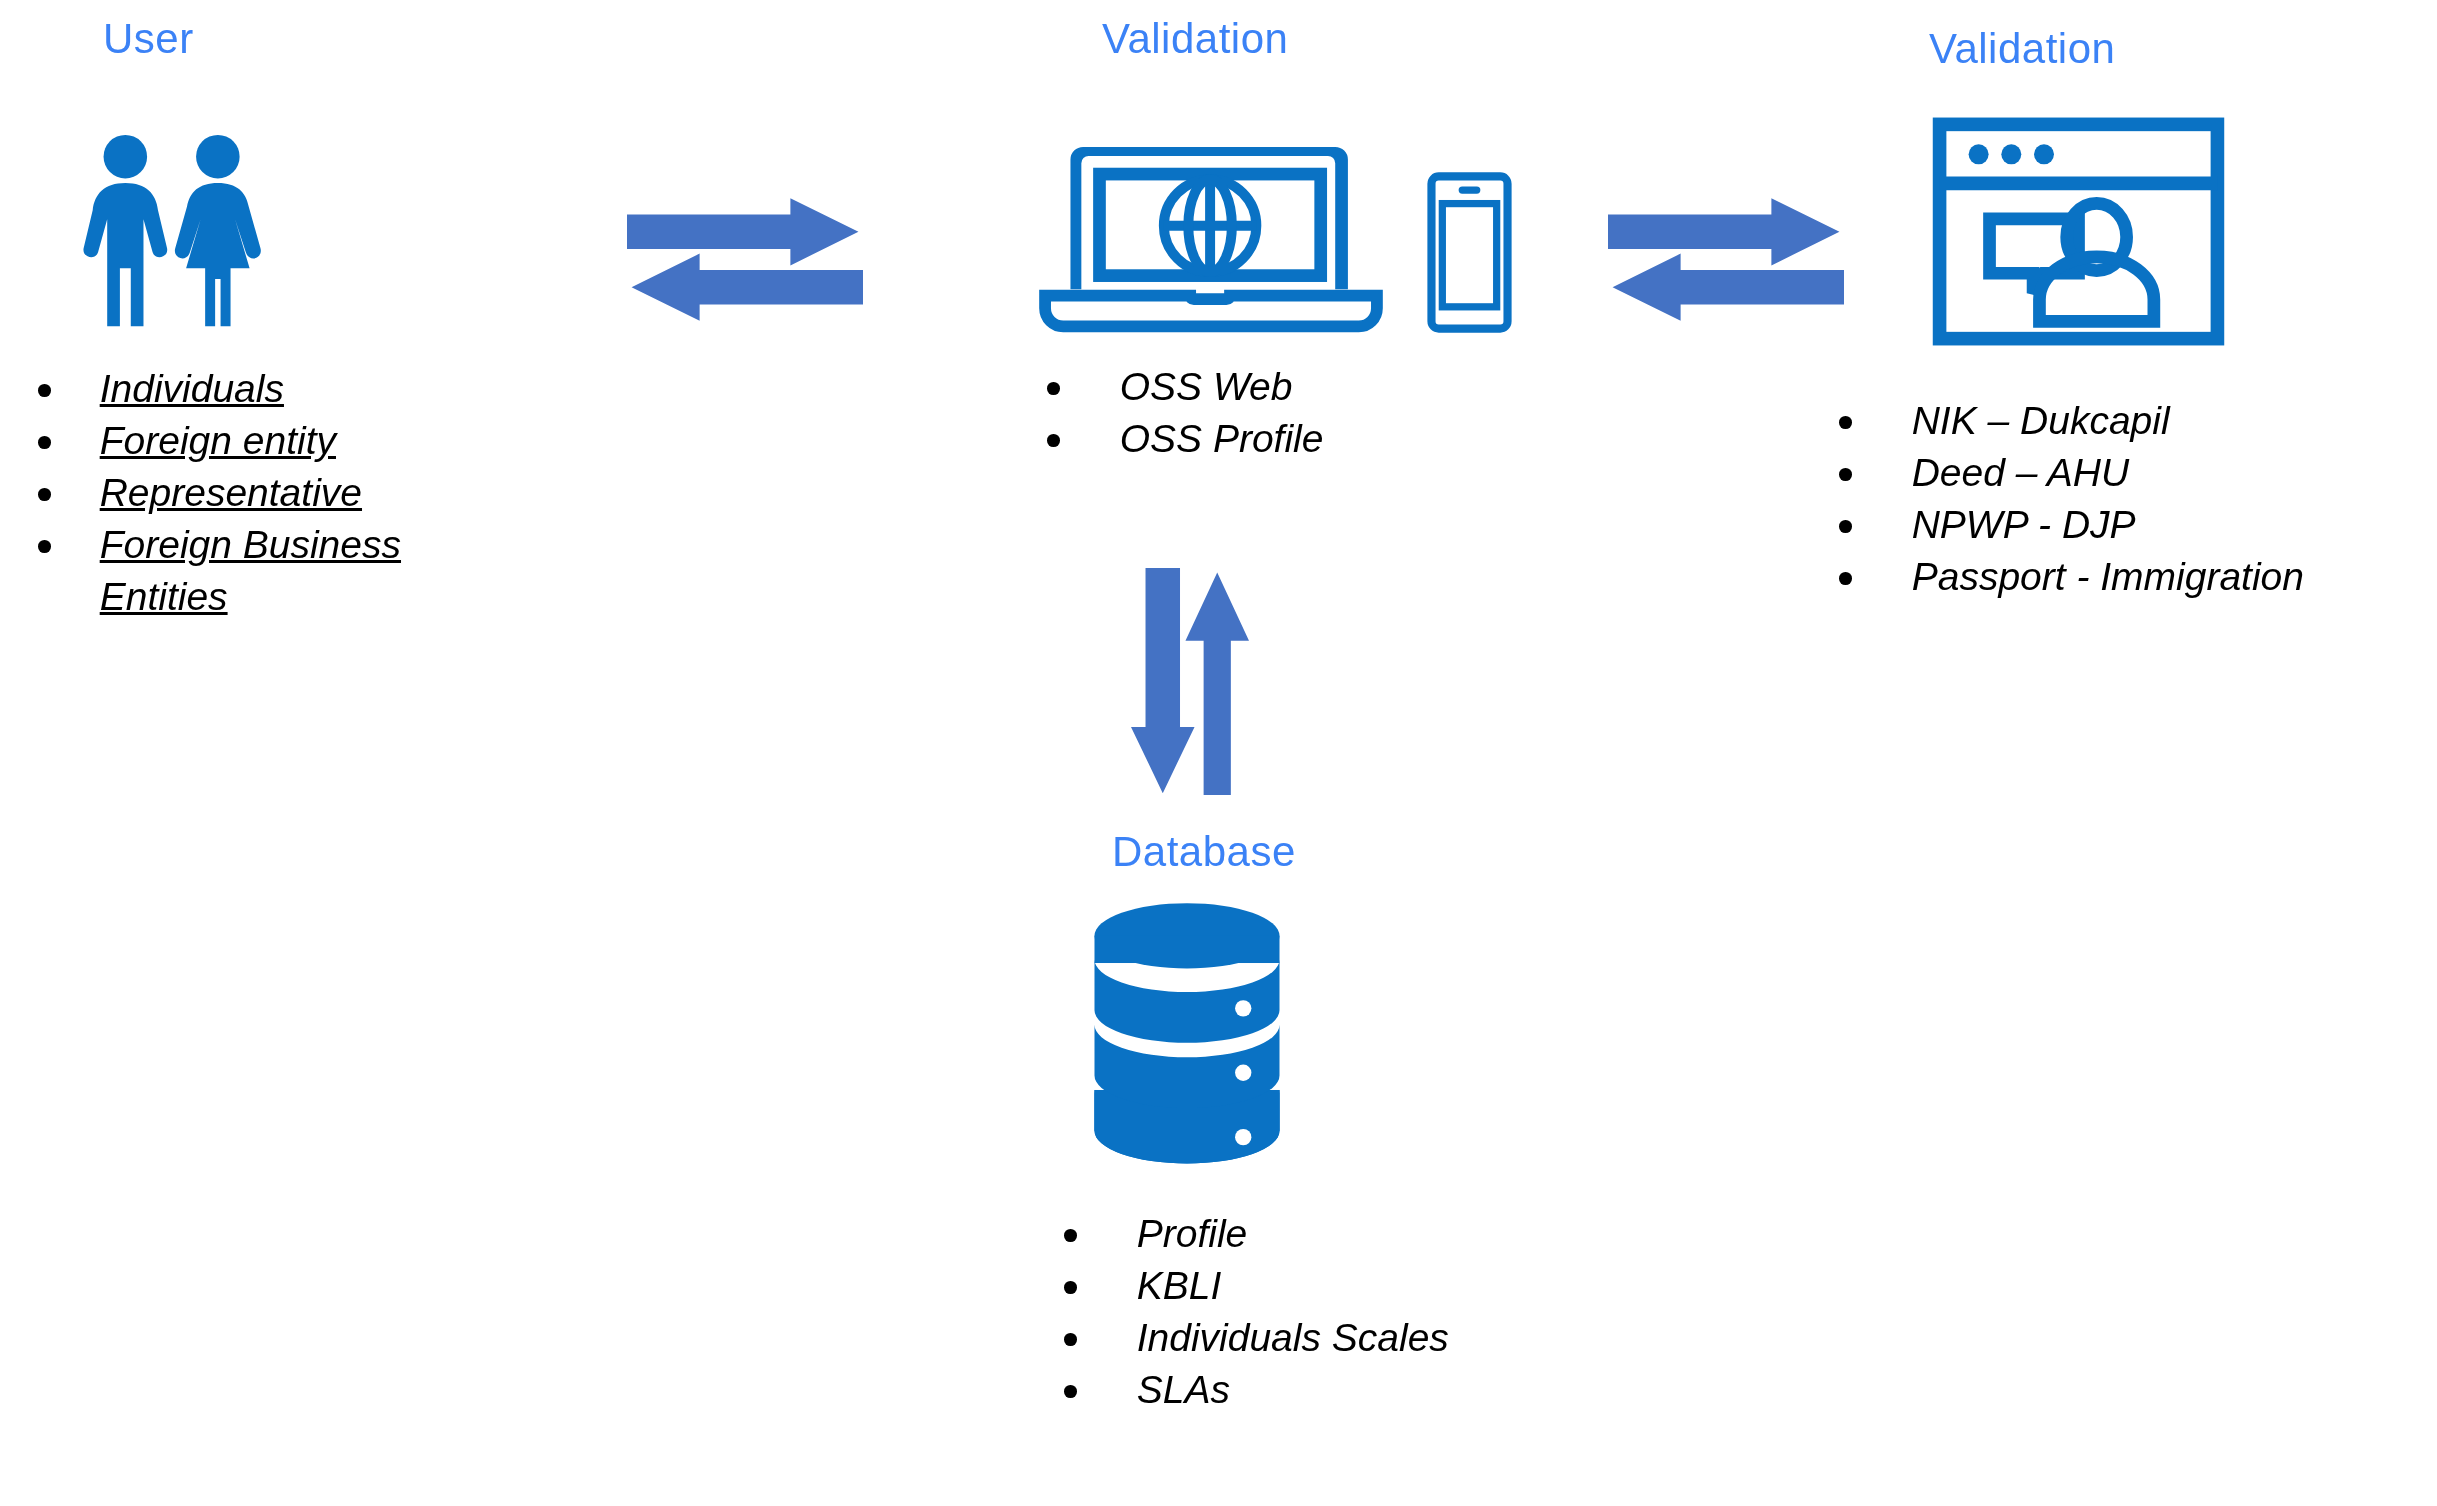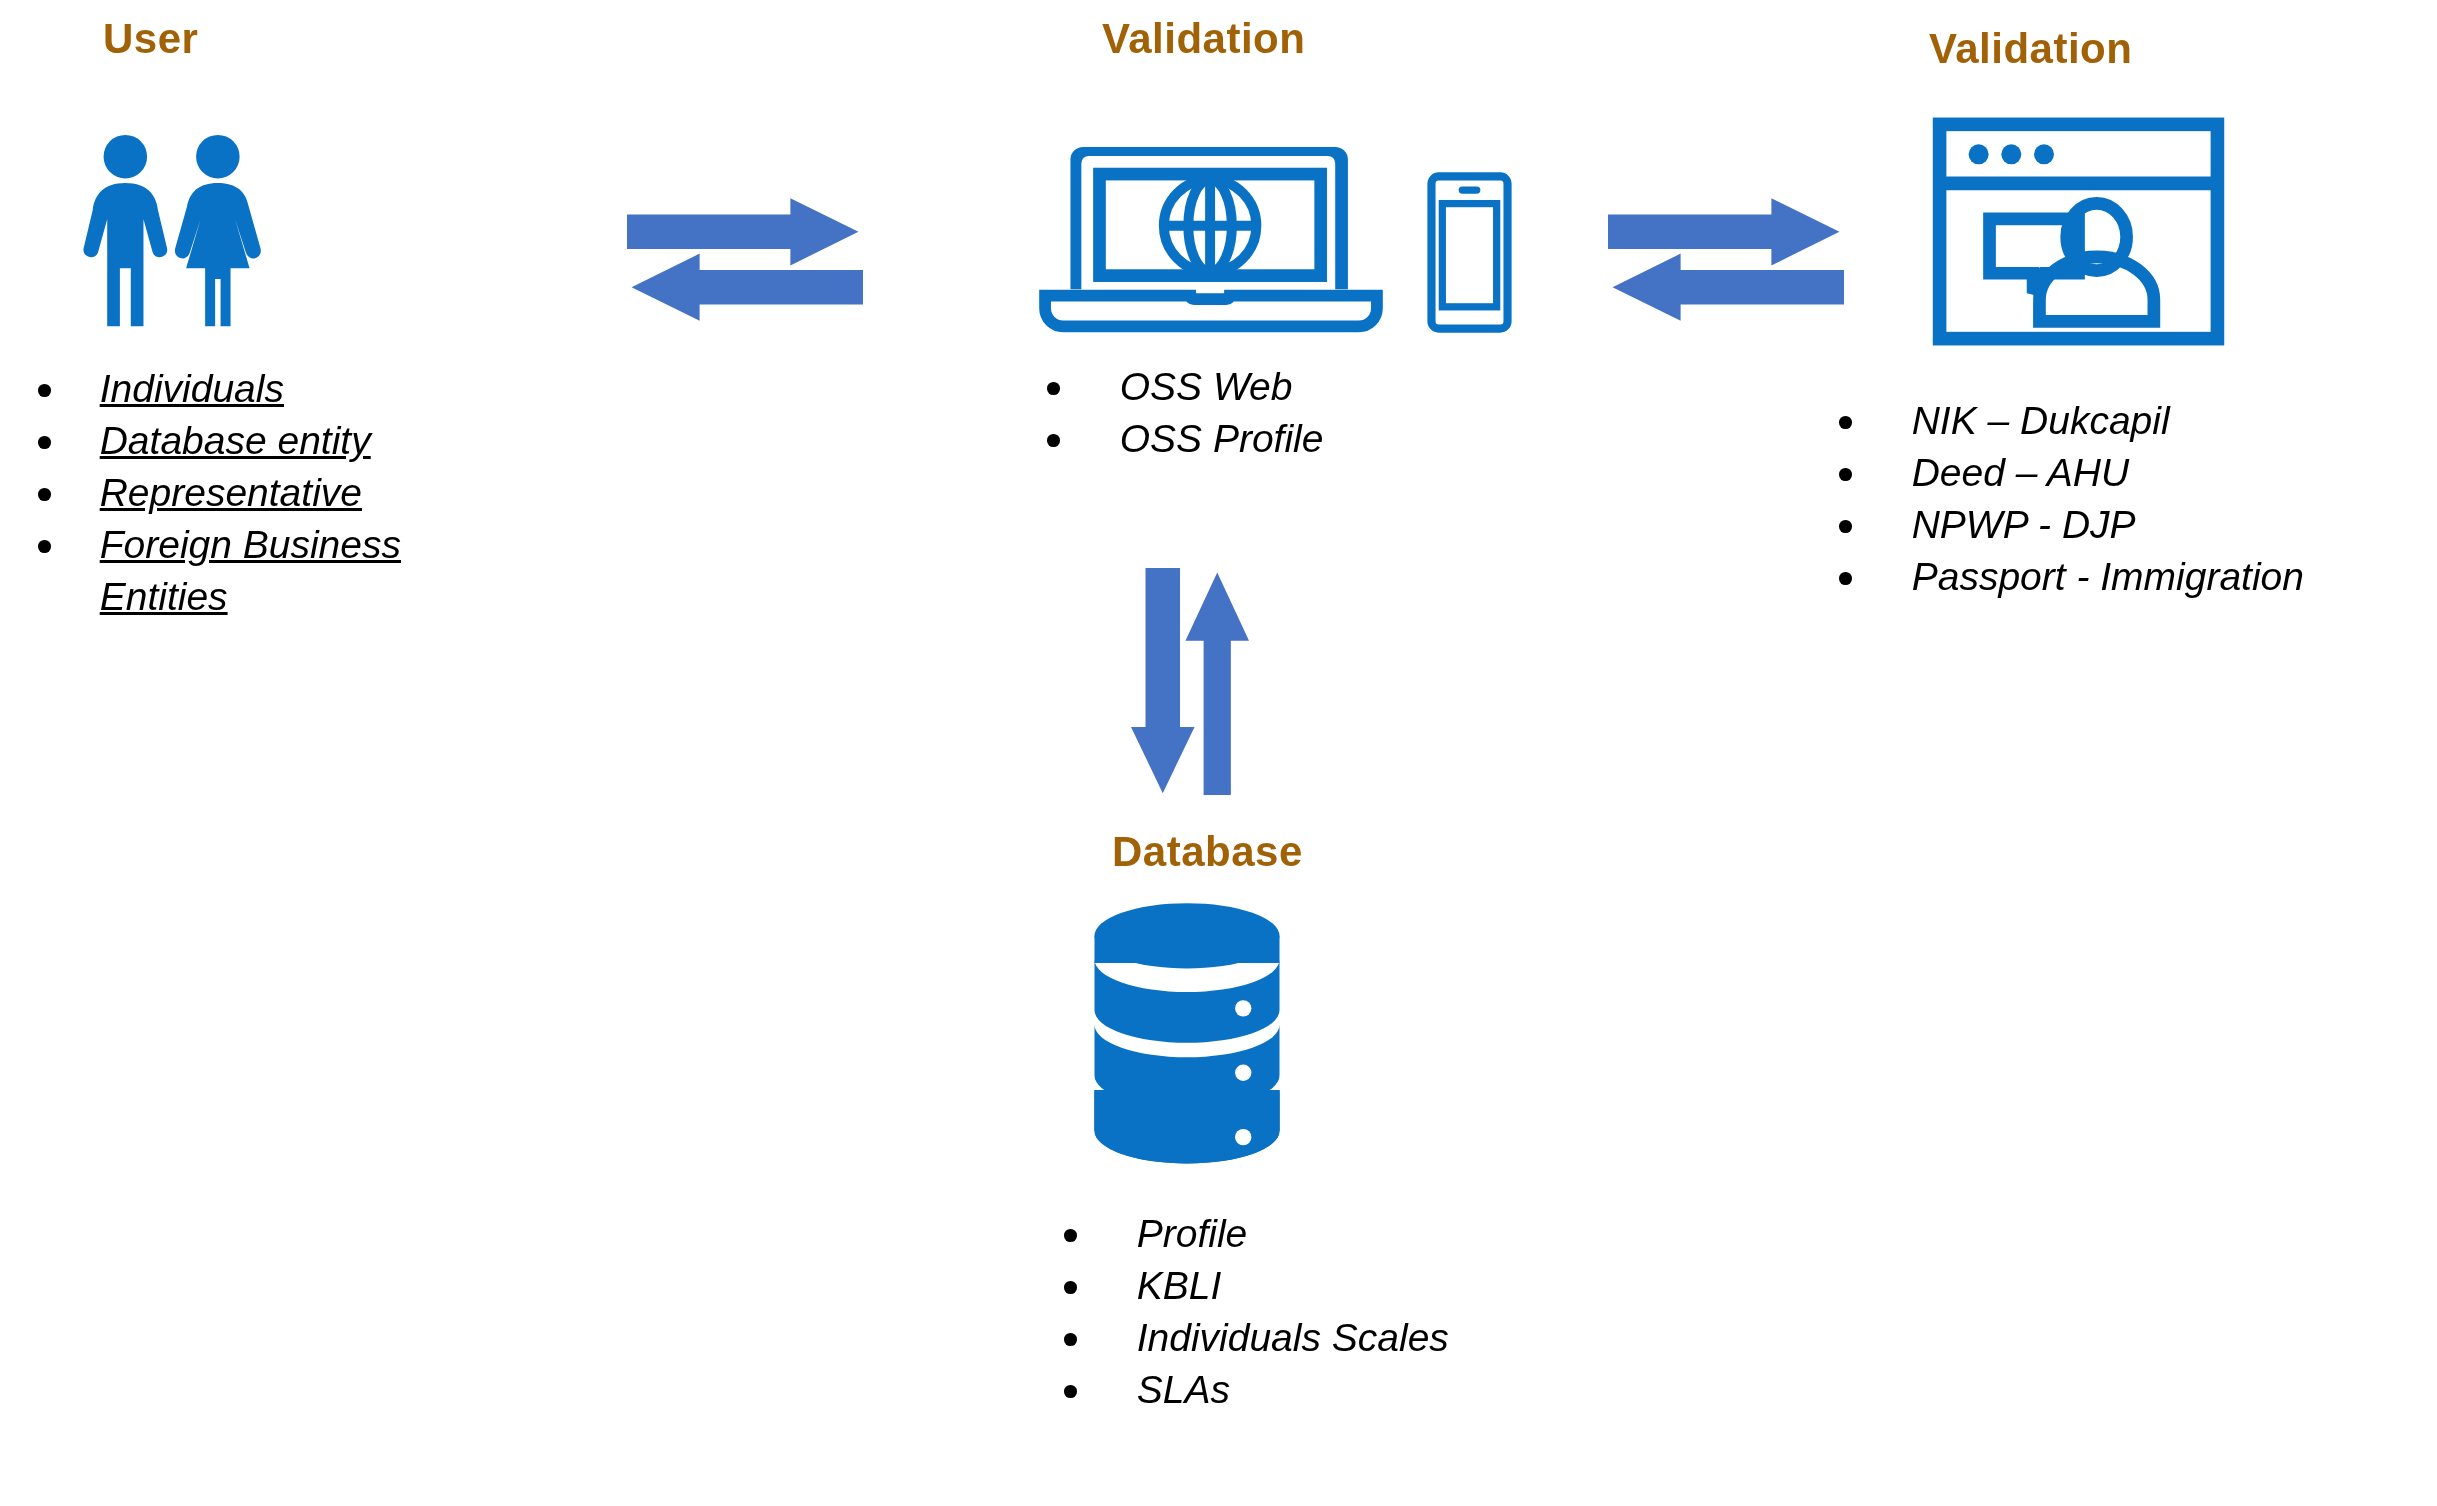--- a/index.html
+++ b/index.html
@@ -16,23 +16,23 @@
     width: 2438px;
     height: 1507px;
     background: #ffffff;
     overflow: hidden;
   }
   .abs { position: absolute; }
 
   .heading {
     font-family: "Liberation Sans", sans-serif;
     font-size: 42px;
-    font-weight: 700;
+    font-weight: 400;
     font-style: normal;
-    color: #a16207;
+    color: #3b82f6;
     white-space: nowrap;
     line-height: 1;
     letter-spacing: 0.5px;
   }
 
   .bullet-list {
     list-style: none;
     margin: 0;
     padding: 0;
   }
@@ -81,21 +81,21 @@
     </svg>
   </div>
 
   <ul class="bullet-list abs gap-68" style="left:38px; top:363px; width:563px;text-decoration:underline;">
     <li class="bullet-item">
       <span class="bullet-dot"></span>
       <span class="bullet-text">Individuals</span>
     </li>
     <li class="bullet-item">
       <span class="bullet-dot"></span>
-      <span class="bullet-text">Database entity</span>
+      <span class="bullet-text">Foreign entity</span>
     </li>
     <li class="bullet-item">
       <span class="bullet-dot"></span>
       <span class="bullet-text">Representative</span>
     </li>
     <li class="bullet-item">
       <span class="bullet-dot"></span>
       <span class="bullet-text">Foreign Business
 Entities</span>
     </li>

